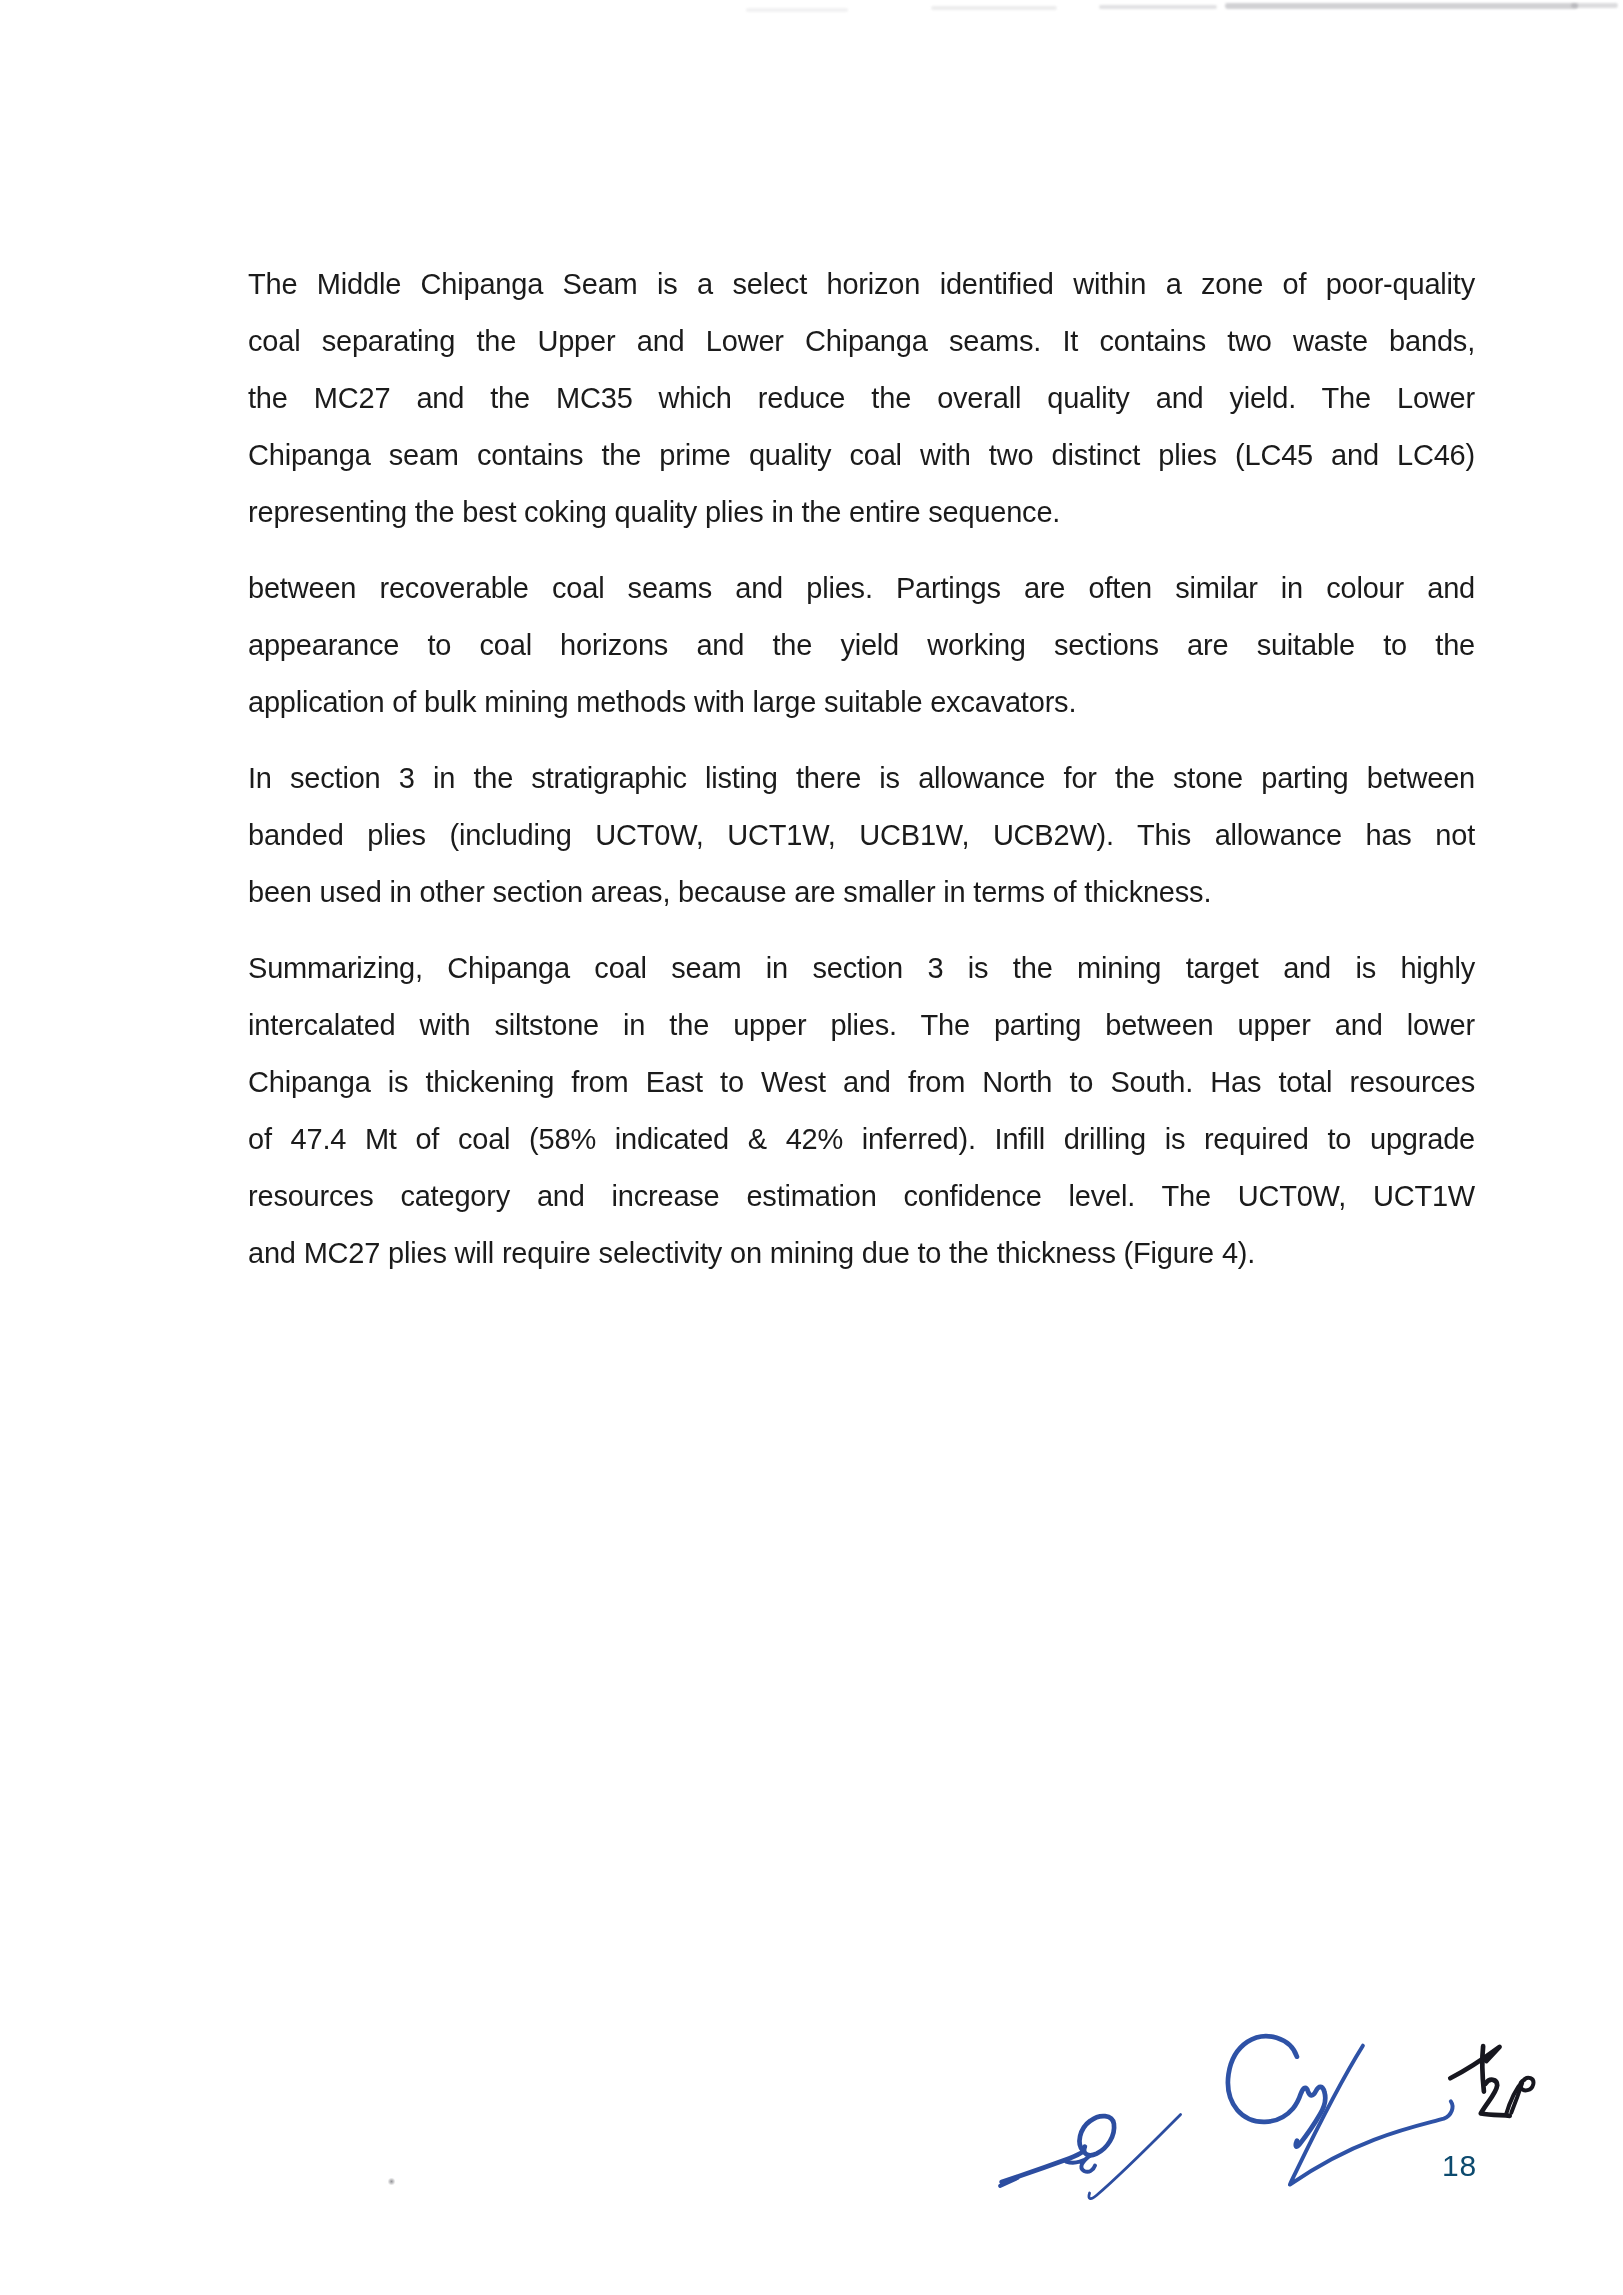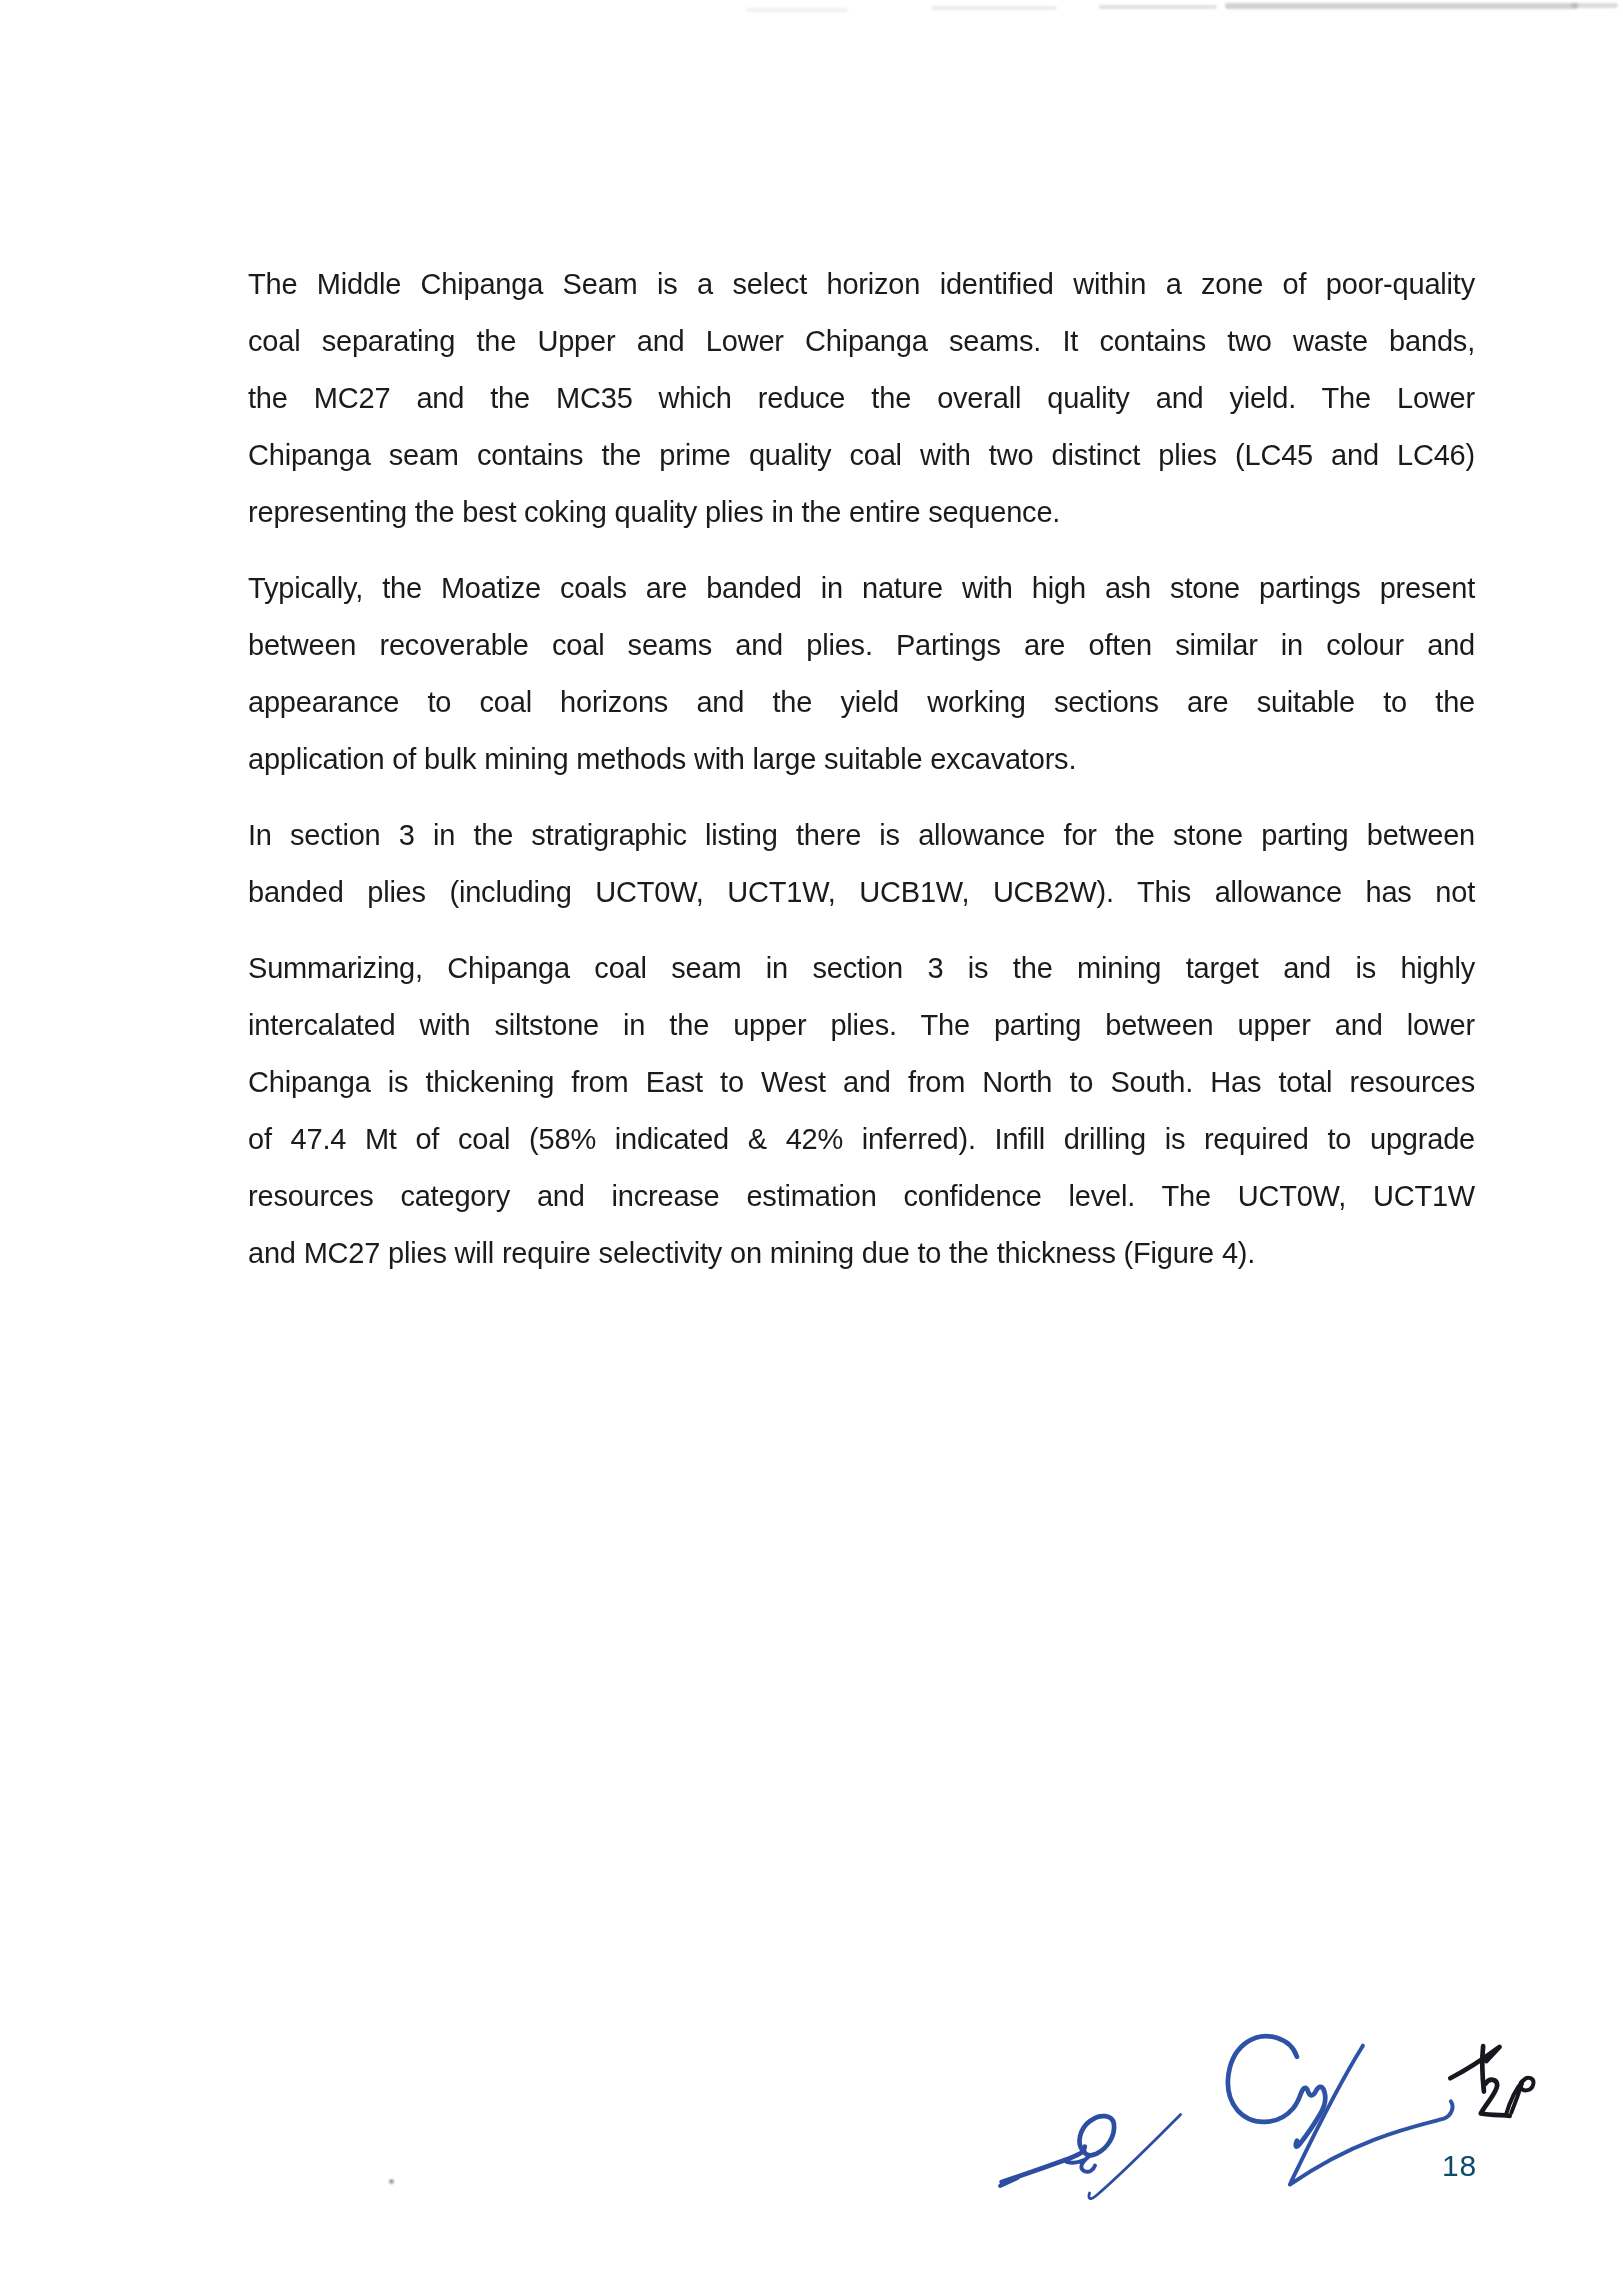--- a/index.html
+++ b/index.html
@@ -93,29 +93,29 @@
 
     <p class="para">
       <span class="line">The Middle Chipanga Seam is a select horizon identified within a zone of poor-quality</span>
       <span class="line">coal separating the Upper and Lower Chipanga seams. It contains two waste bands,</span>
       <span class="line">the MC27 and the MC35 which reduce the overall quality and yield. The Lower</span>
       <span class="line">Chipanga seam contains the prime quality coal with two distinct plies (LC45 and LC46)</span>
       <span class="line last">representing the best coking quality plies in the entire sequence.</span>
     </p>
 
     <p class="para">
-      <span class="line">Typically, the Moatize coals are banded in nature with high ash stone partings present</span>
       <span class="line">between recoverable coal seams and plies. Partings are often similar in colour and</span>
       <span class="line">appearance to coal horizons and the yield working sections are suitable to the</span>
       <span class="line last">application of bulk mining methods with large suitable excavators.</span>
     </p>
 
     <p class="para">
       <span class="line">In section 3 in the stratigraphic listing there is allowance for the stone parting between</span>
       <span class="line">banded plies (including UCT0W, UCT1W, UCB1W, UCB2W). This allowance has not</span>
+      <span class="line last">been used in other section areas, because are smaller in terms of thickness.</span>
     </p>
 
     <p class="para">
       <span class="line">Summarizing, Chipanga coal seam in section 3 is the mining target and is highly</span>
       <span class="line">intercalated with siltstone in the upper plies. The parting between upper and lower</span>
       <span class="line">Chipanga is thickening from East to West and from North to South. Has total resources</span>
       <span class="line">of 47.4 Mt of coal (58% indicated &amp; 42% inferred). Infill drilling is required to upgrade</span>
       <span class="line">resources category and increase estimation confidence level. The UCT0W, UCT1W</span>
       <span class="line last">and MC27 plies will require selectivity on mining due to the thickness (Figure 4).</span>
     </p>

